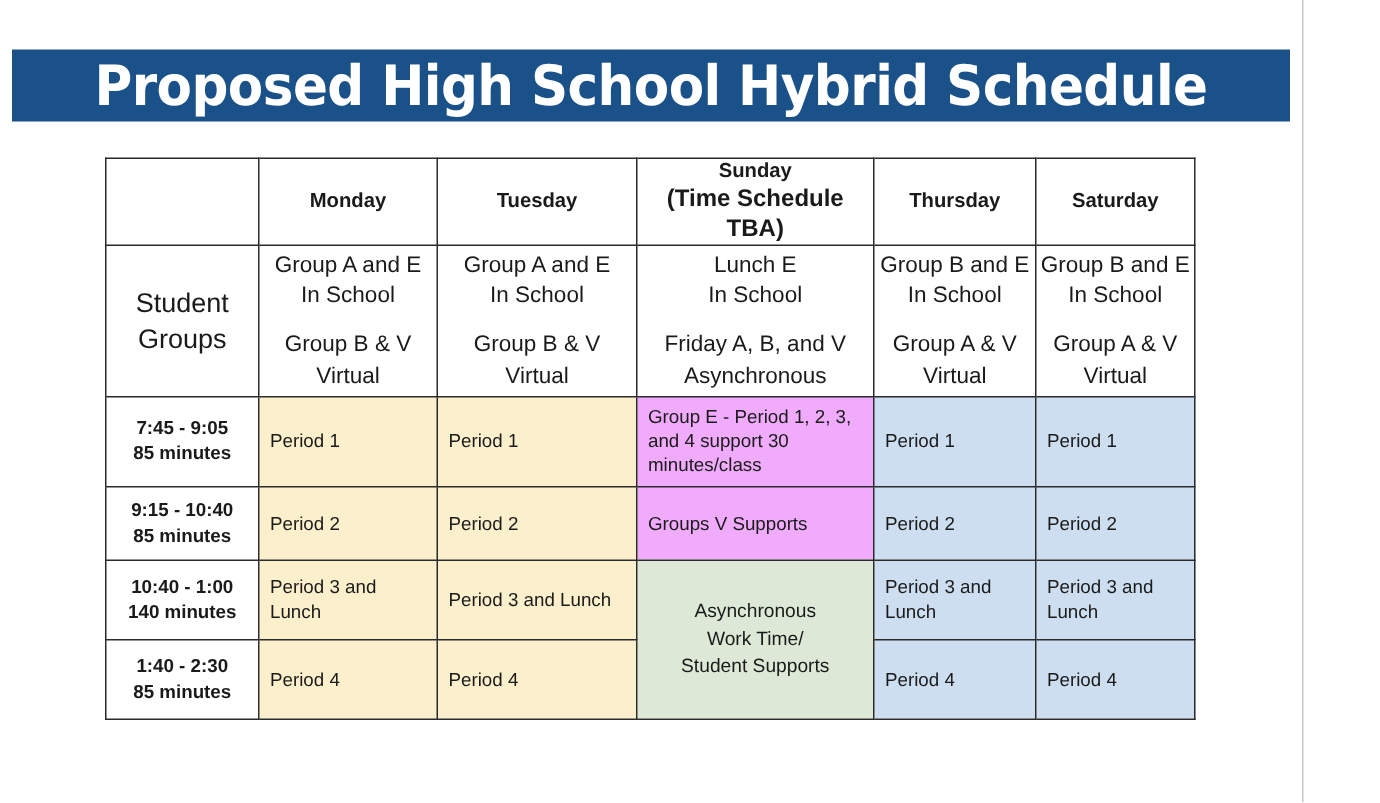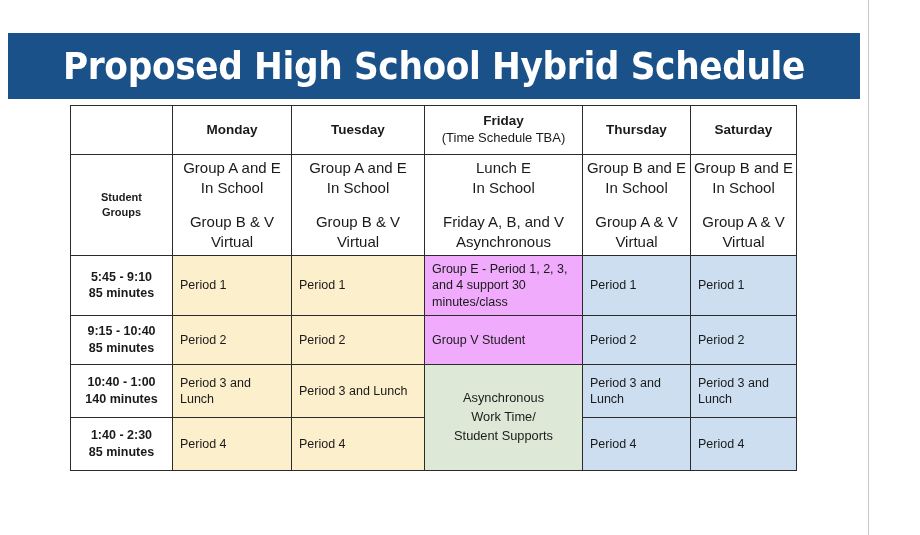--- a/index.html
+++ b/index.html
@@ -24,21 +24,21 @@
     height: 535px;
     background: #c9c9c9;
   }
 
   
   .banner {
     position: absolute;
     left: 8px;
     top: 33px;
     width: 852px;
-    height: 66px;
+    height: 48px;
     background: #1a5189;
     display: flex;
     align-items: center;
     justify-content: center;
   }
   .banner-title {
     color: #ffffff;
     font-family: "DejaVu Sans", sans-serif;
     font-weight: bold;
     font-size: 37px;
@@ -82,31 +82,31 @@
     height: 48px;
     text-align: center;
   }
   .hdr .day {
     font-weight: bold;
     font-size: 13.5px;
     display: block;
     line-height: 1.25;
   }
   .hdr .sub {
-    font-size: 13px;
+    font-size: 16px;
     display: block;
     line-height: 1.25;
-    font-weight: normal;
+    font-weight: bold;
   }
 
   
   .groups-row td { height: 100px; text-align: center; }
   .groups-label {
-    font-weight: bold;
-    font-size: 11px;
+    font-weight: normal;
+    font-size: 18px;
     line-height: 1.35;
   }
   .group-block {
     font-size: 15px;
     line-height: 1.35;
   }
   .group-block .gap { display: block; height: 13px; }
 
   
   .cell-pad {
@@ -164,21 +164,21 @@
       </td>
       <td class="hdr bg-white">
         <span class="day">Monday</span>
         <span class="sub"></span>
       </td>
       <td class="hdr bg-white">
         <span class="day">Tuesday</span>
         <span class="sub"></span>
       </td>
       <td class="hdr bg-white">
-        <span class="day">Friday</span>
+        <span class="day">Sunday</span>
         <span class="sub">(Time Schedule TBA)</span>
       </td>
       <td class="hdr bg-white">
         <span class="day">Thursday</span>
         <span class="sub"></span>
       </td>
       <td class="hdr bg-white">
         <span class="day">Saturday</span>
         <span class="sub"></span>
       </td>
@@ -233,21 +233,21 @@
           <span>In School</span>
           <span class="gap"></span>
           <span>Group A &amp; V</span><br>
           <span>Virtual</span>
         </div>
       </td>
     </tr>
 
     <tr class="r1">
       <td class="time-cell bg-white">
-        <span>5:45 - 9:10</span><br>
+        <span>7:45 - 9:05</span><br>
         <span>85 minutes</span>
       </td>
       <td class="bg-yellow">
         <div class="cell-pad">Period 1</div>
       </td>
       <td class="bg-yellow">
         <div class="cell-pad">Period 1</div>
       </td>
       <td class="bg-pink">
         <div class="cell-pad">Group E  - Period 1, 2, 3, and 4 support 30 minutes/class</div>
@@ -265,21 +265,21 @@
         <span>9:15 - 10:40</span><br>
         <span>85 minutes</span>
       </td>
       <td class="bg-yellow">
         <div class="cell-pad">Period 2</div>
       </td>
       <td class="bg-yellow">
         <div class="cell-pad">Period 2</div>
       </td>
       <td class="bg-pink">
-        <div class="cell-pad">Group V Student</div>
+        <div class="cell-pad">Groups V Supports</div>
       </td>
       <td class="bg-blue">
         <div class="cell-pad">Period 2</div>
       </td>
       <td class="bg-blue">
         <div class="cell-pad">Period 2</div>
       </td>
     </tr>
 
     <tr class="r3">

